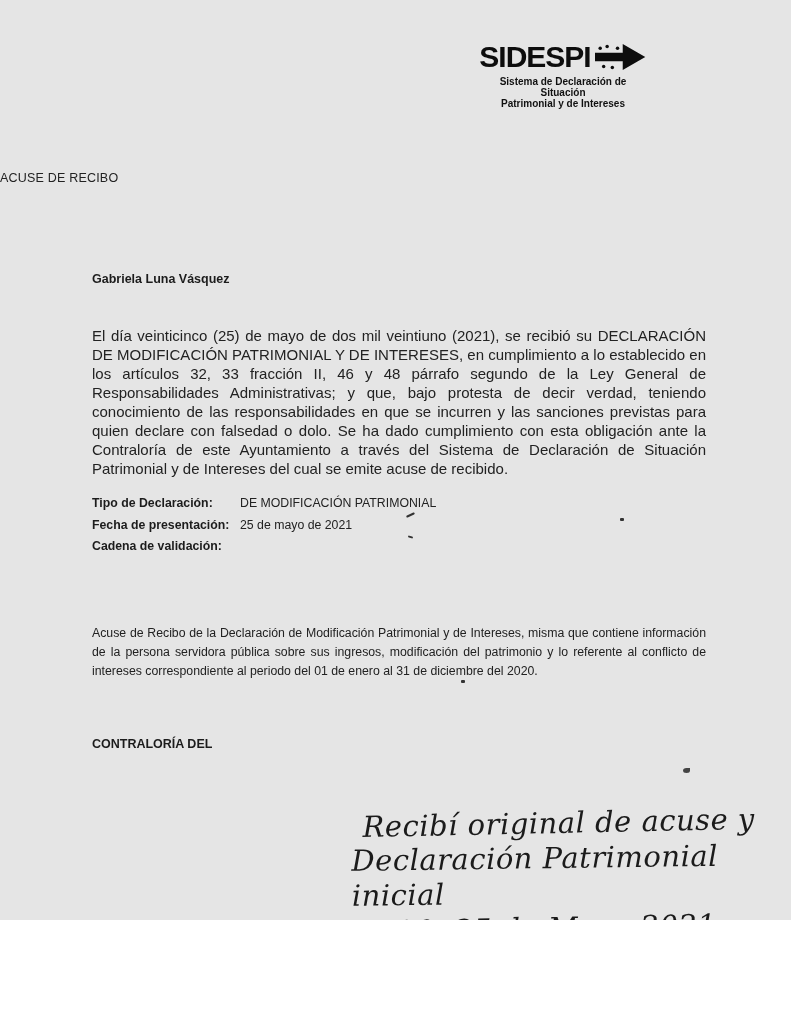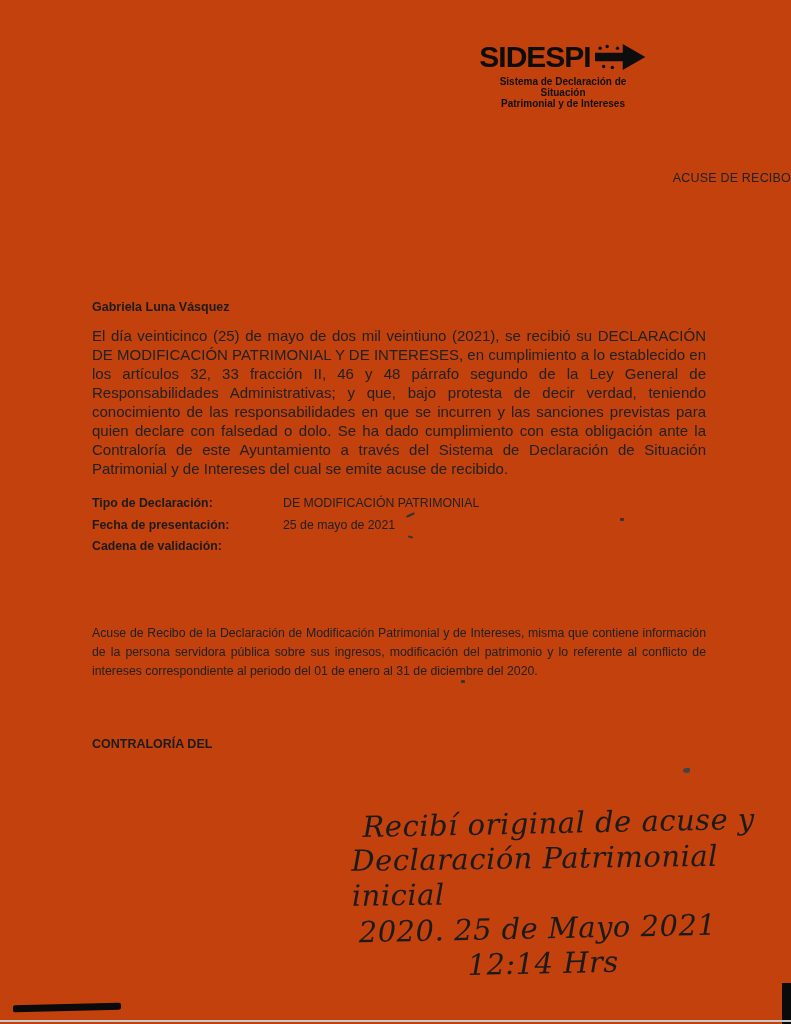--- a/index.html
+++ b/index.html
@@ -1,51 +1,51 @@
 <!DOCTYPE html>
 <html><head>
 <meta charset="utf-8">
 <style>
   * { margin:0; padding:0; box-sizing:border-box; }
   html,body { background:#ffffff; }
   .page {
     position:relative;
-    width:791px; height:1024px;
-    background:#c2410c;
+    width:791px; height:920px;
+    background:#e5e5e5;
     font-family:"Liberation Sans", sans-serif;
     color:#1c1c1c;
     overflow:hidden;
   }
 
   
   .logo { position:absolute; left:478px; top:40px; width:170px; text-align:center; }
   .logo-row { display:flex; align-items:center; justify-content:center; gap:4px; }
   .logo-text {
     font-weight:bold; font-size:30px; letter-spacing:-1px; color:#0d0d0d;
     font-stretch:condensed;
   }
   .logo-arrow { width:52px; height:32px; }
   .logo-sub { margin-top:2px; font-size:10px; font-weight:bold; line-height:11px; color:#111; }
 
   
-  .doc-title { position:absolute; left:0; top:170px; width:791px; text-align:right;
+  .doc-title { position:absolute; left:0; top:170px; width:791px; text-align:left;
     font-size:12.5px; line-height:17px; color:#222; letter-spacing:.2px; }
 
   
-  .recipient { position:absolute; left:92px; top:272px; font-size:12.5px; font-weight:bold;margin-top:28px; }
+  .recipient { position:absolute; left:92px; top:272px; font-size:12.5px; font-weight:bold; }
 
   
   .body-par {
     position:absolute; left:92px; top:326px; width:614px;
     font-size:15px; line-height:19px; text-align:justify; color:#222;
   }
 
   
   .fields { position:absolute; left:92px; top:496px; width:614px; font-size:12.3px; }
-  .field-row { display:flex; align-items:baseline; min-height:21.5px;gap:43px; }
+  .field-row { display:flex; align-items:baseline; min-height:21.5px; }
   .field-label { font-weight:bold; width:148px; flex:0 0 148px; }
   .field-value { color:#222; }
 
   
   .closing-par {
     position:absolute; left:92px; top:624px; width:614px;
     font-size:12.3px; line-height:19px; text-align:justify; color:#222;
   }
 
   

